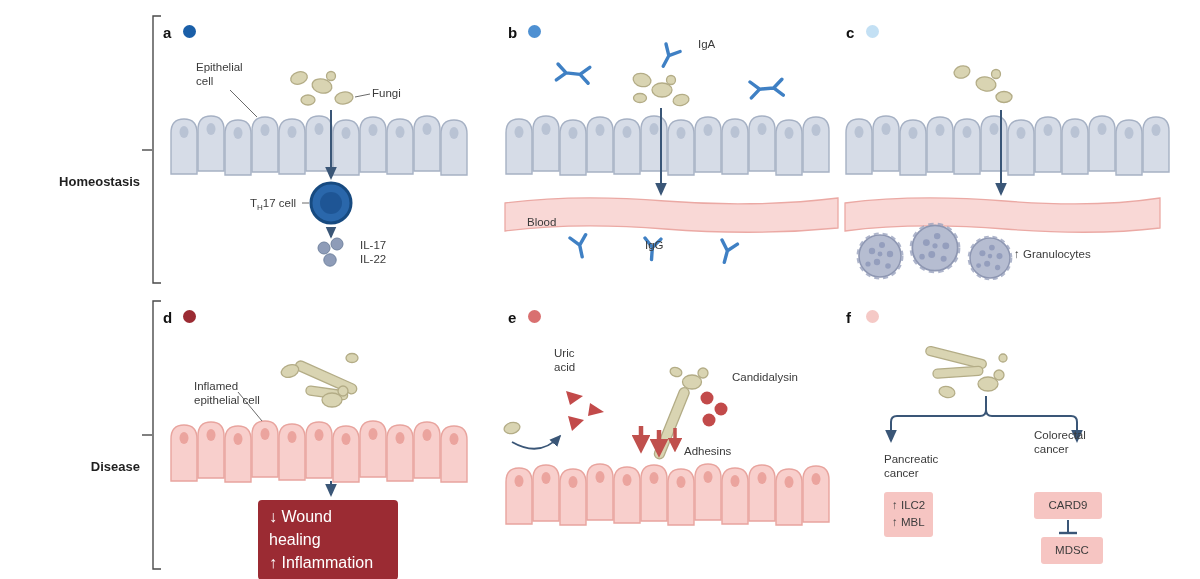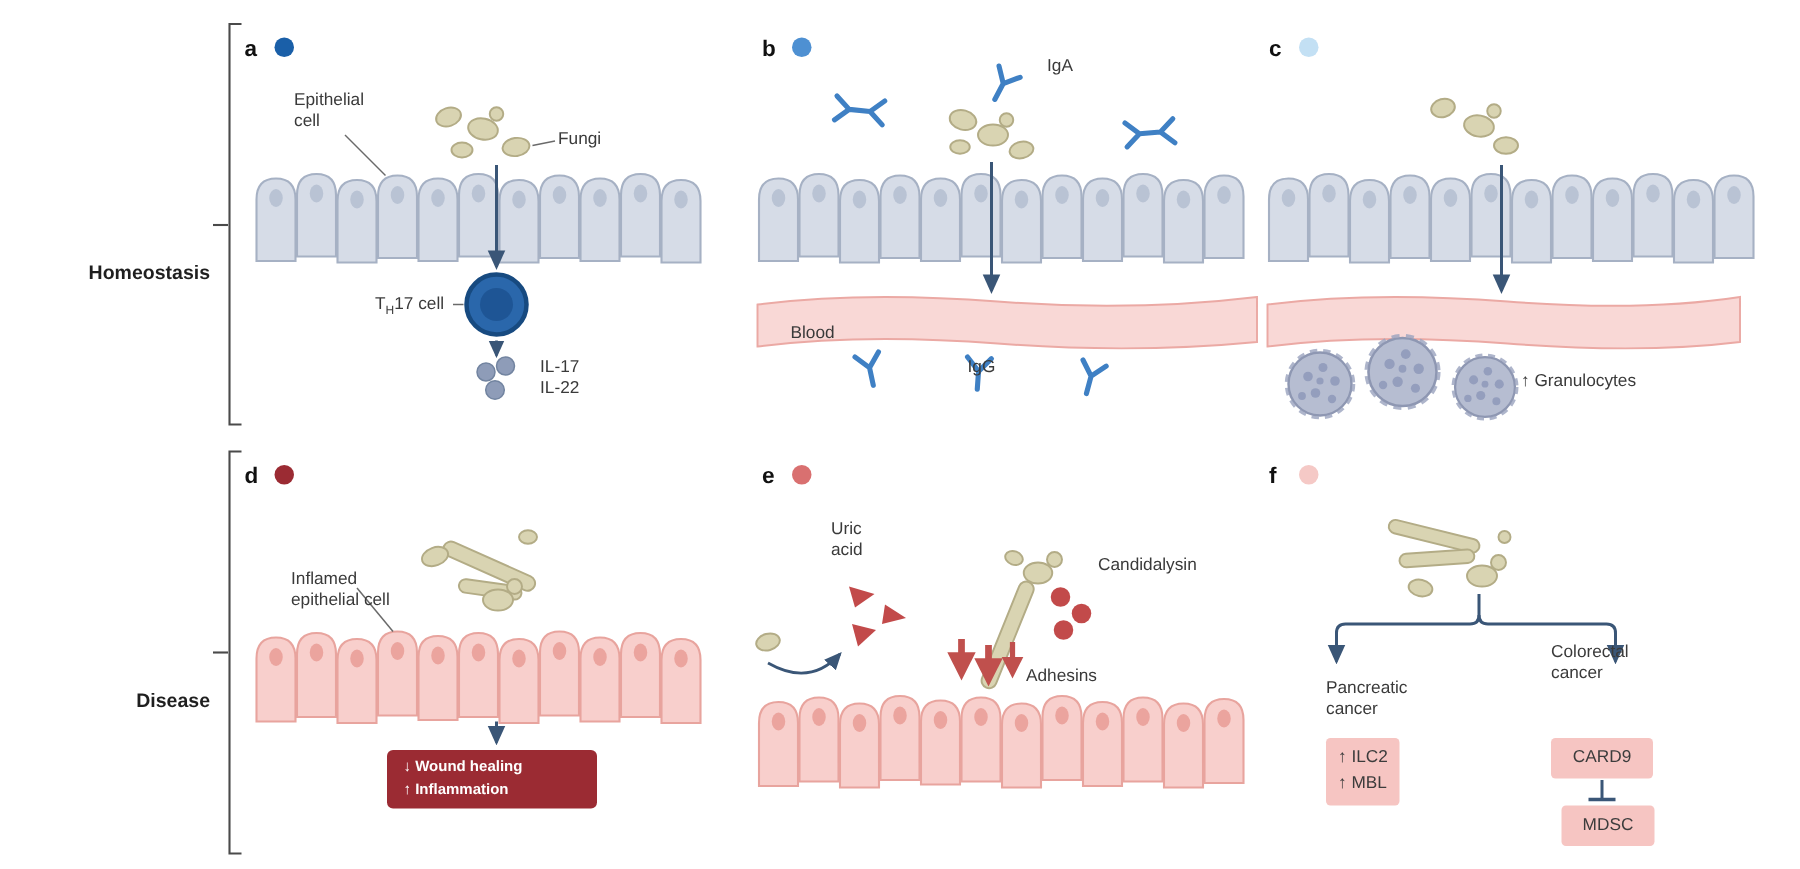--- a/index.html
+++ b/index.html
@@ -10,21 +10,21 @@
   .art { position:absolute; left:0; top:0; z-index:1; }
   .lbl { position:absolute; z-index:3; font-size:11.5px; line-height:1.25; color:#3a3a3a; }
   .row-label { position:absolute; z-index:3; width:95px; text-align:right; font-weight:bold; font-size:13px; color:#1f1f1f;margin-top:31px; }
   .letter { position:absolute; z-index:3; font-weight:bold; font-size:15px; color:#111; }
   .dot { position:absolute; z-index:3; width:13px; height:13px; border-radius:50%; }
   .dot-a { background:#1a5fa8; } .dot-b { background:#4e90d2; } .dot-c { background:#c3e0f4; }
   .dot-d { background:#9b2b33; } .dot-e { background:#d97070; } .dot-f { background:#f5c9c6; }
   .sub { font-size:8px; vertical-align:-3px; }
   .redbox {
     position:absolute; z-index:3; background:#9b2b33; color:#ffffff; border-radius:4px;
-    font-size:10px; line-height:1.45; padding:5px 11px; width:118px;font-weight:bold;
+    font-size:16px; line-height:1.45; padding:5px 11px; width:118px;
   }
   .redbox span, .pinkbox span { display:block; }
   .pinkbox {
     position:absolute; z-index:3; background:#f6c5c2; color:#3c3c3c; border-radius:3px;
     font-size:11.5px; line-height:1.5; padding:5px 8px;
   }
   .pinkbox.center { text-align:center; }
   .fy { fill:#d9d4b2; stroke:#b3ac86; stroke-width:1.3px; }
   .cy { fill:#8e9cb8; stroke:#7284a0; stroke-width:1px; }
 </style>

